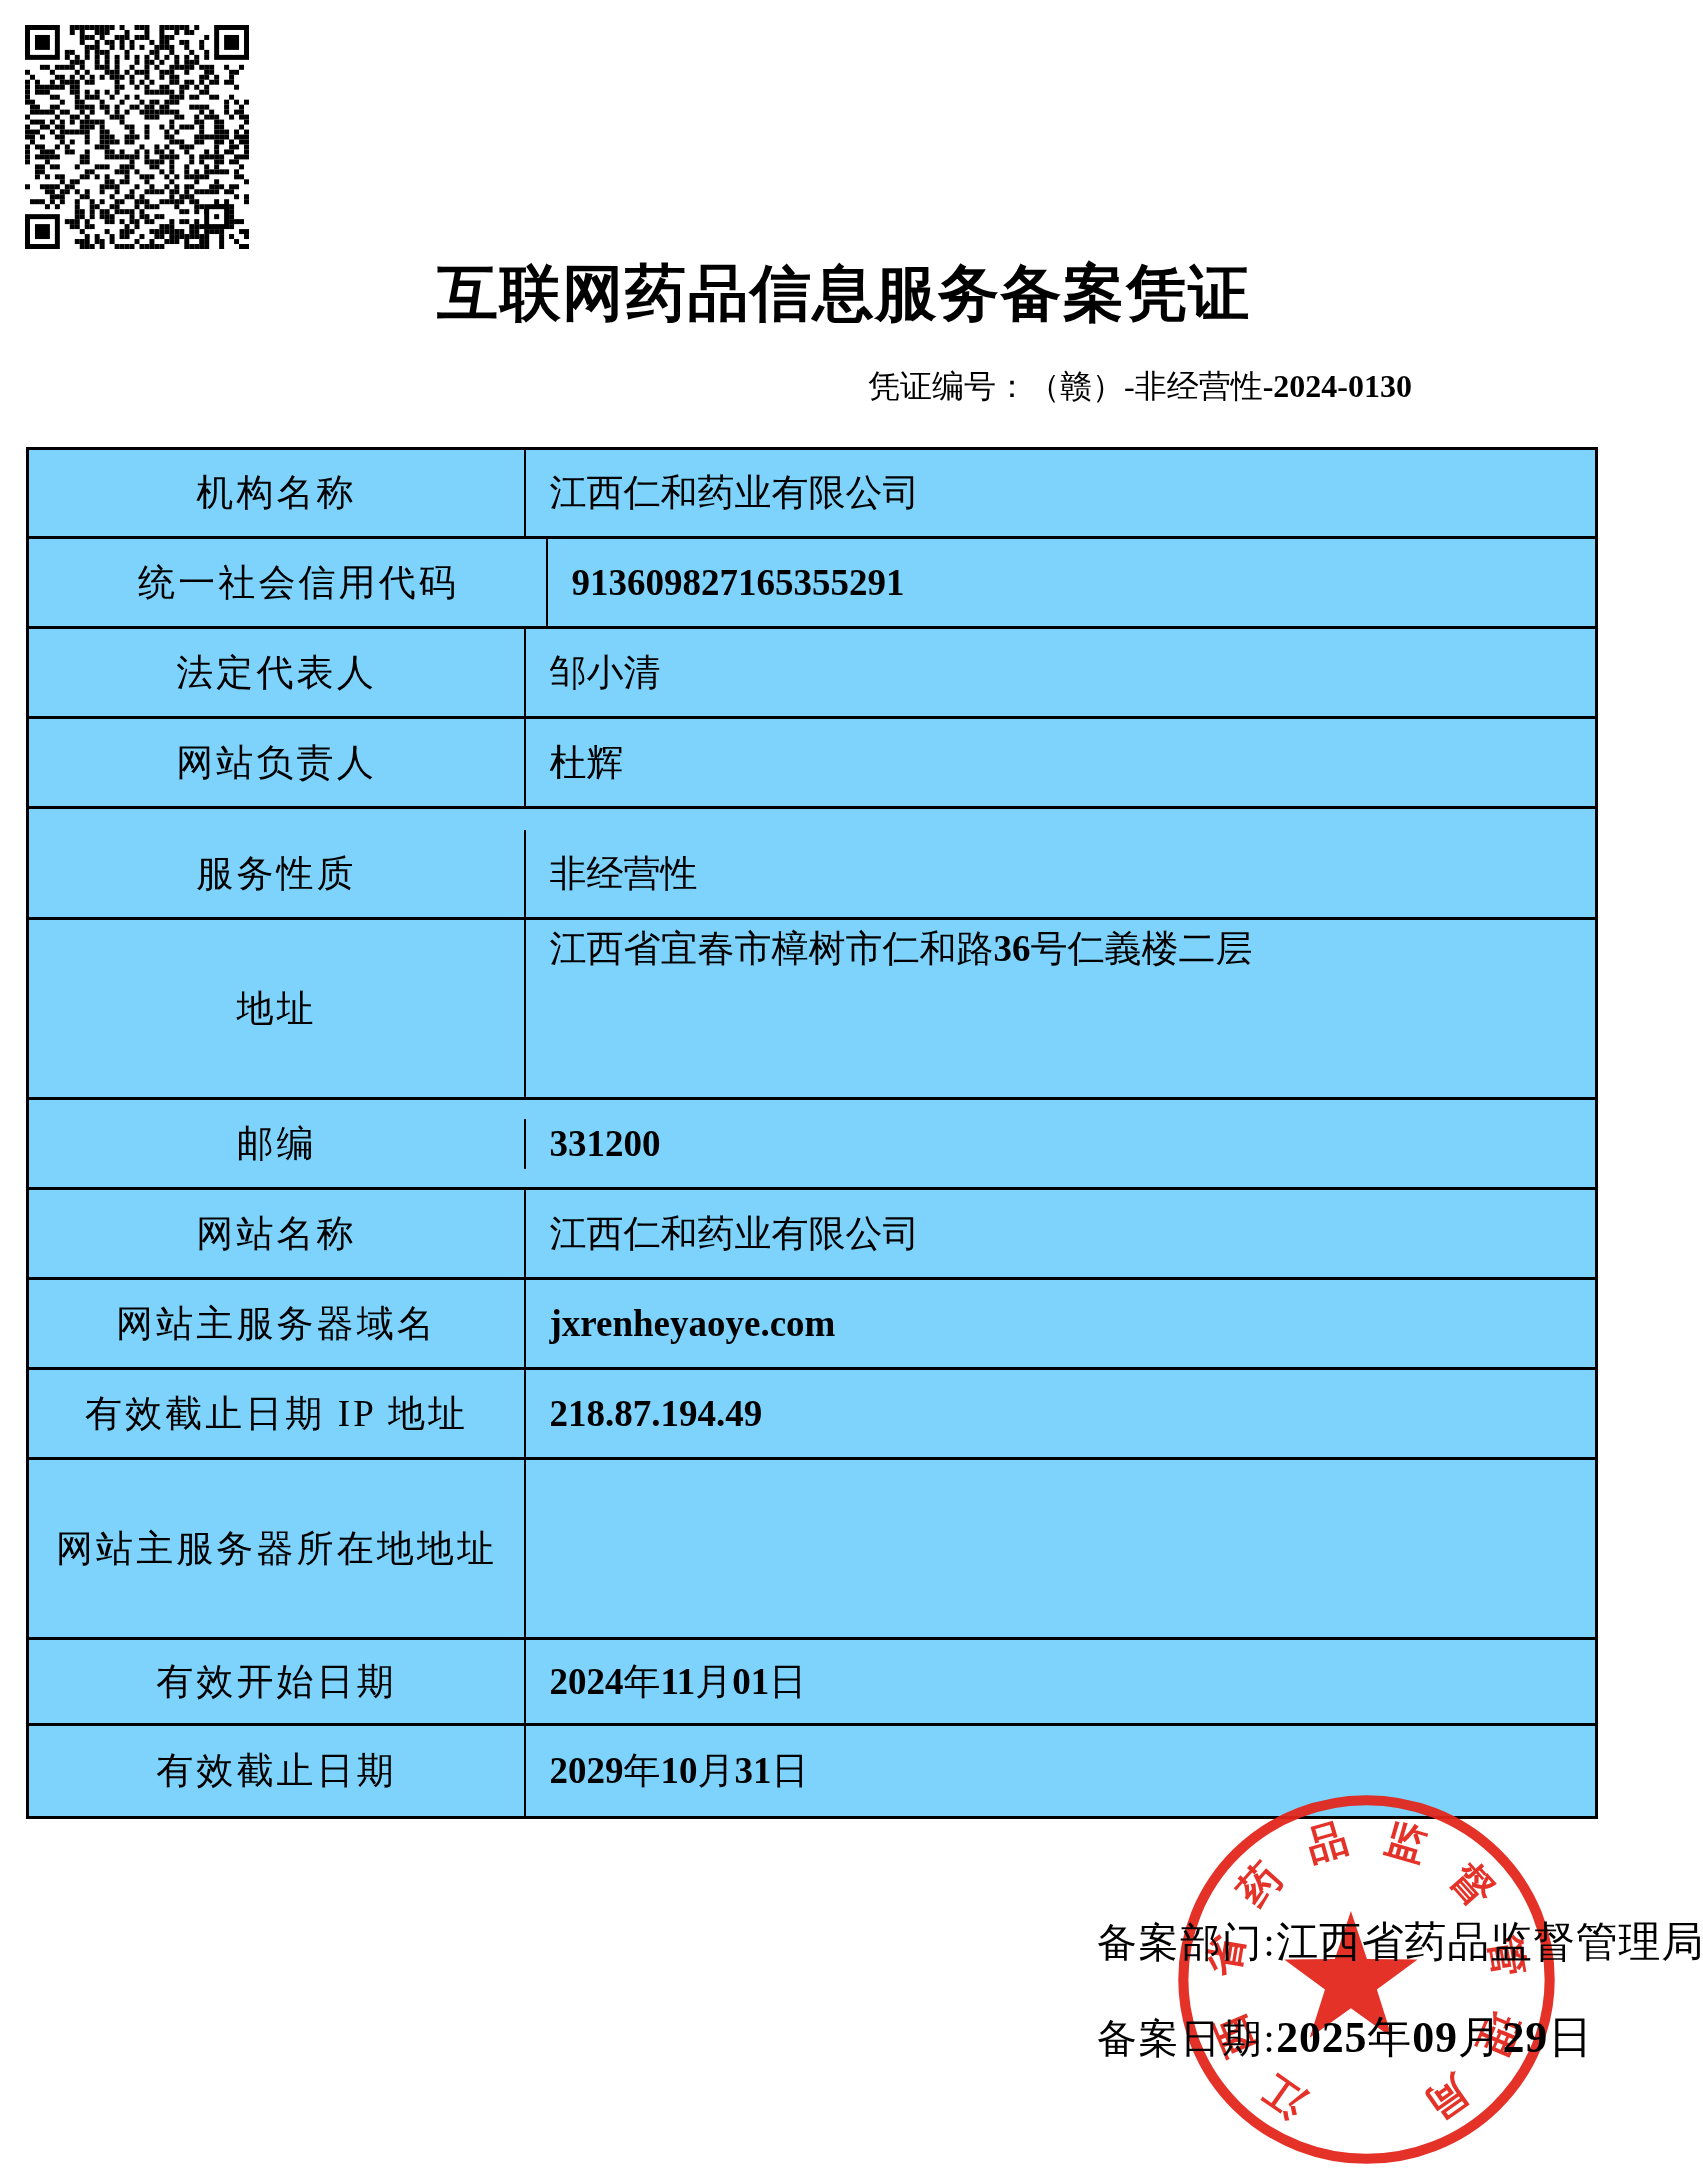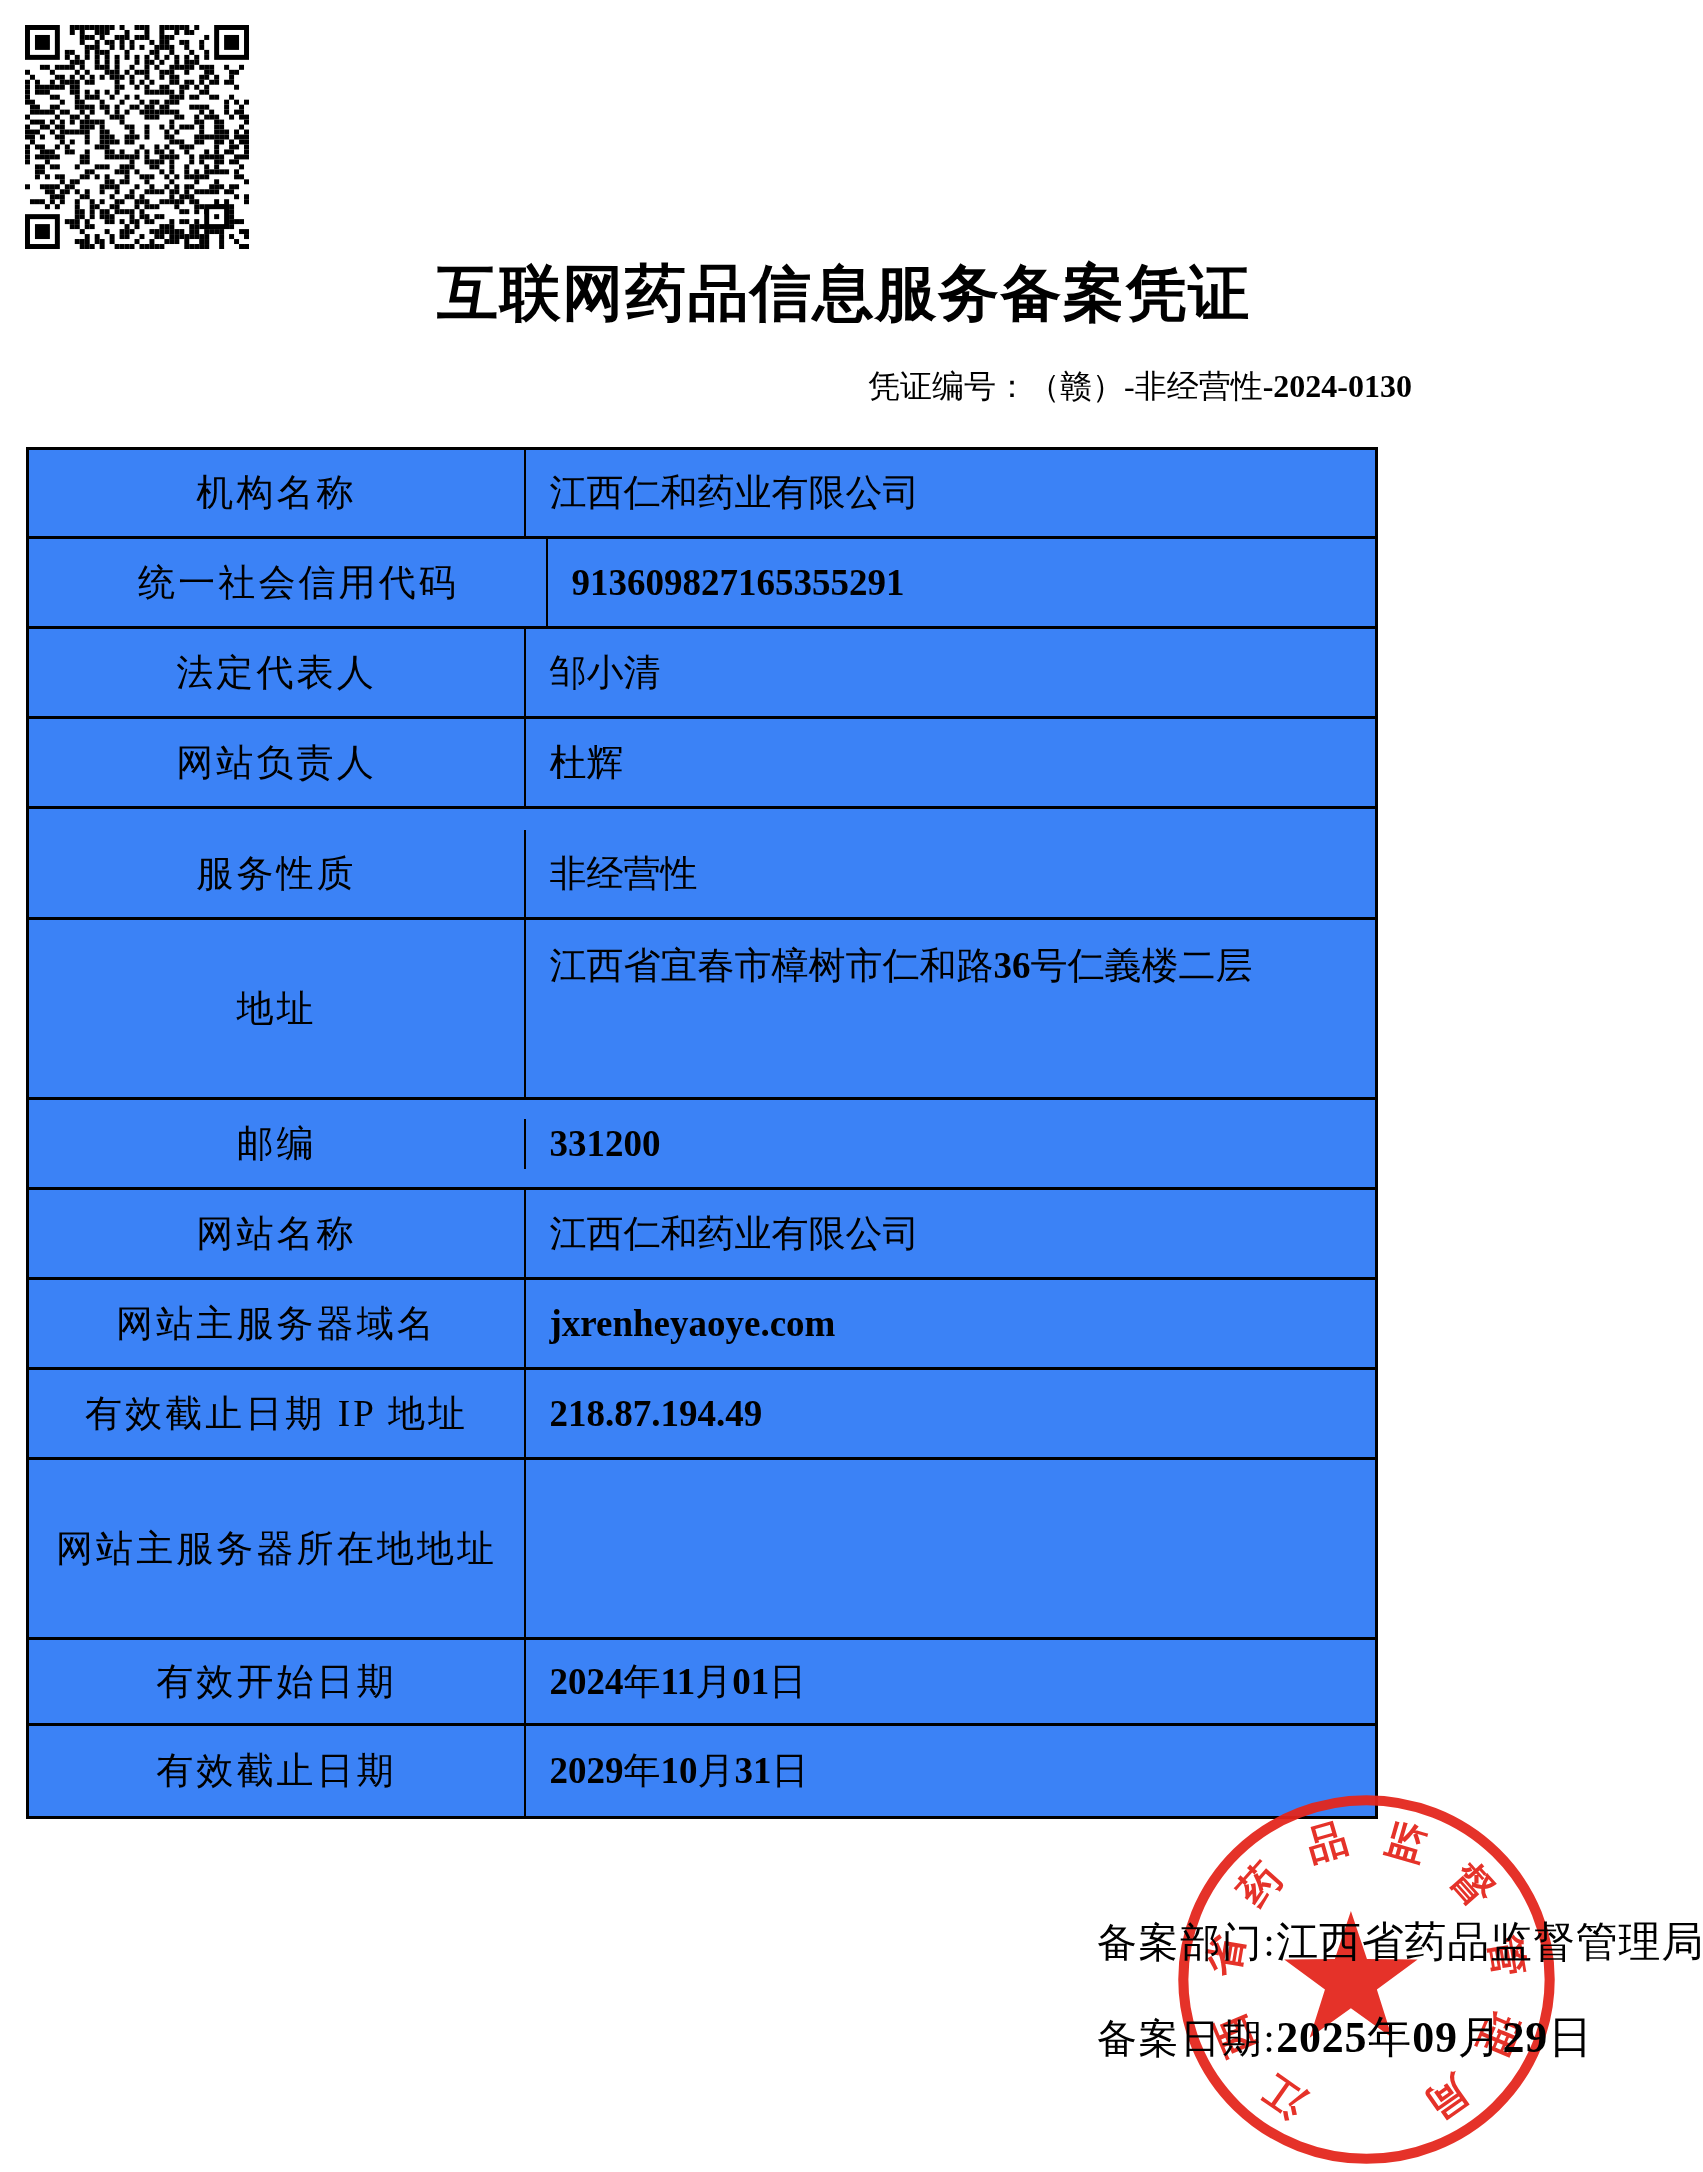--- a/index.html
+++ b/index.html
@@ -16,38 +16,38 @@
     position:absolute;left:0;top:253px;width:1688px;margin:0;
     text-align:center;font-size:61px;font-weight:bold;letter-spacing:1.6px;
     font-family:"Liberation Serif","DejaVu Serif",serif;
   }
   .certno{
     position:absolute;left:868px;top:365px;
     font-size:32px;white-space:nowrap;
   }
   .certno .b,.segs .b{font-weight:bold;}
   .table{
-    position:absolute;left:26px;top:447px;width:1352px;
+    position:absolute;left:26px;top:447px;width:1572px;
     border:3.9px solid #000;box-sizing:border-box;
-    background:#3b82f6;
+    background:#7dd3fc;
   }
   .trow{display:flex;box-sizing:border-box;border-bottom:3.1px solid #000;}
   .trow:last-child{border-bottom:none;}
   .tlabel{
     width:497px;flex:0 0 497px;box-sizing:border-box;
     border-right:2.3px solid #000;
     display:flex;align-items:center;justify-content:center;
     font-size:37px;letter-spacing:3.1px;text-align:center;
   }
   .tvalue{
     flex:1;display:flex;align-items:center;
     padding-left:23.4px;padding-right:15.6px;
     font-size:37px;line-height:1.55;
   }
-  .trow.vtop .tvalue{align-items:flex-start;padding-top:17px;}
+  .trow.vtop .tvalue{align-items:flex-start;}
   .seal{position:absolute;left:1173px;top:1794px;width:387px;height:371px;z-index:1;opacity:.94;}
   .sealch{font-size:52px;font-weight:bold;text-anchor:middle;dominant-baseline:central;
           font-family:"Liberation Serif","DejaVu Serif",serif;}
   .footer-line{position:absolute;left:1097px;z-index:2;white-space:nowrap;display:flex;align-items:baseline;}
   .footer-line.dept{top:1914px;}
   .footer-line.date{top:2008px;}
   .flabel{font-size:40px;letter-spacing:1.6px;}
   .fvalue{font-size:42px;letter-spacing:0.8px;}
   .fvalue.segs{font-size:44px;}
 </style>

